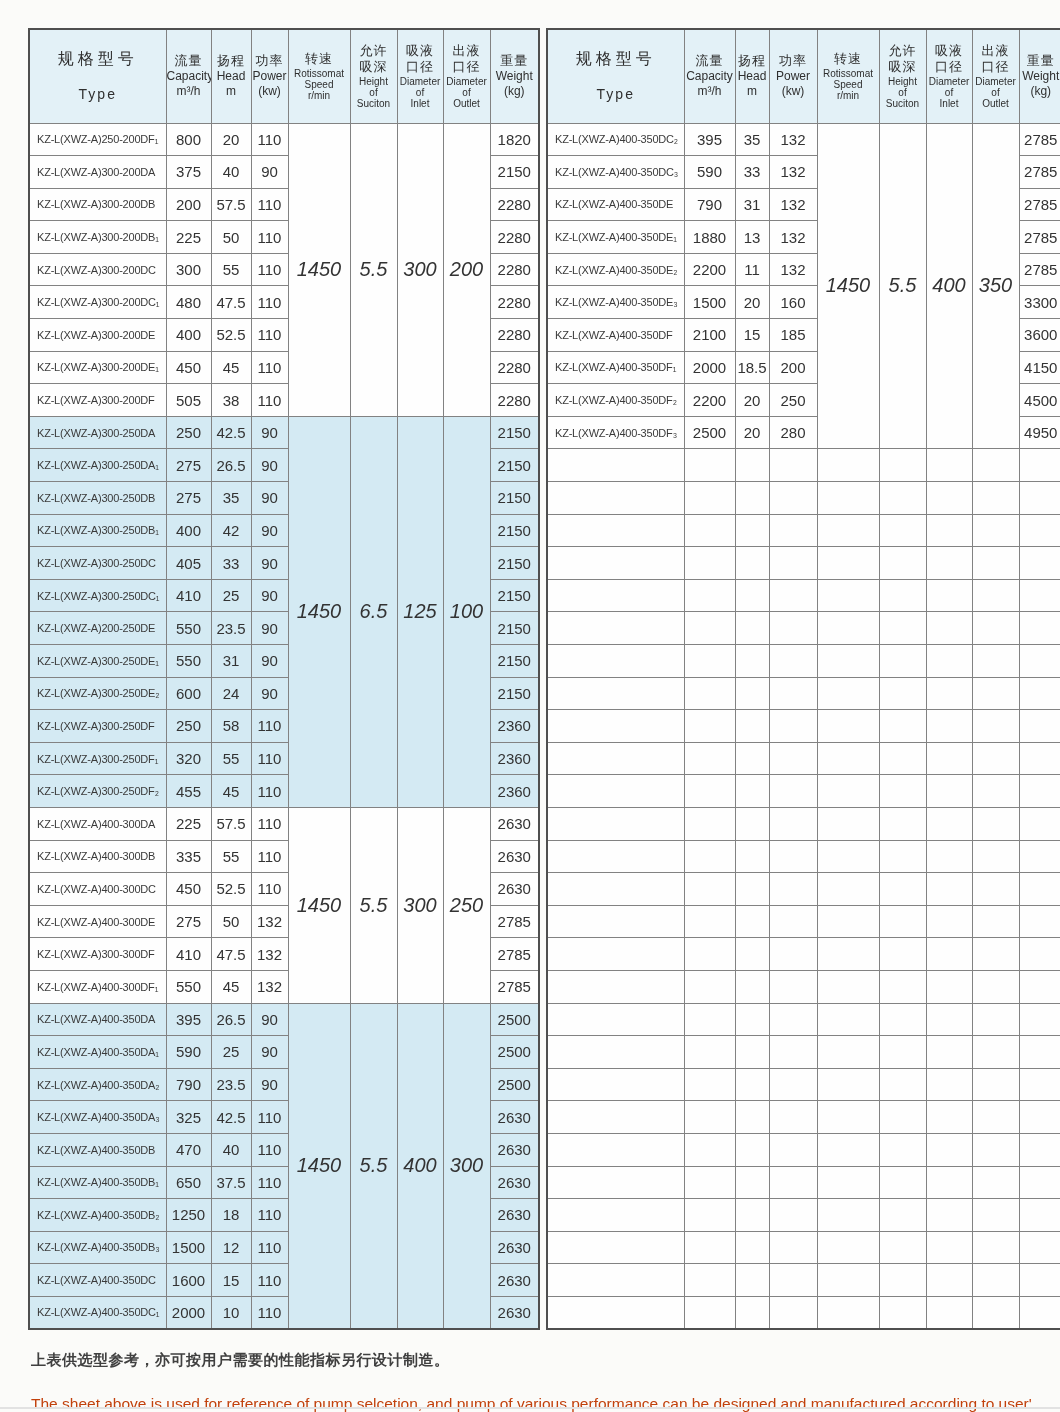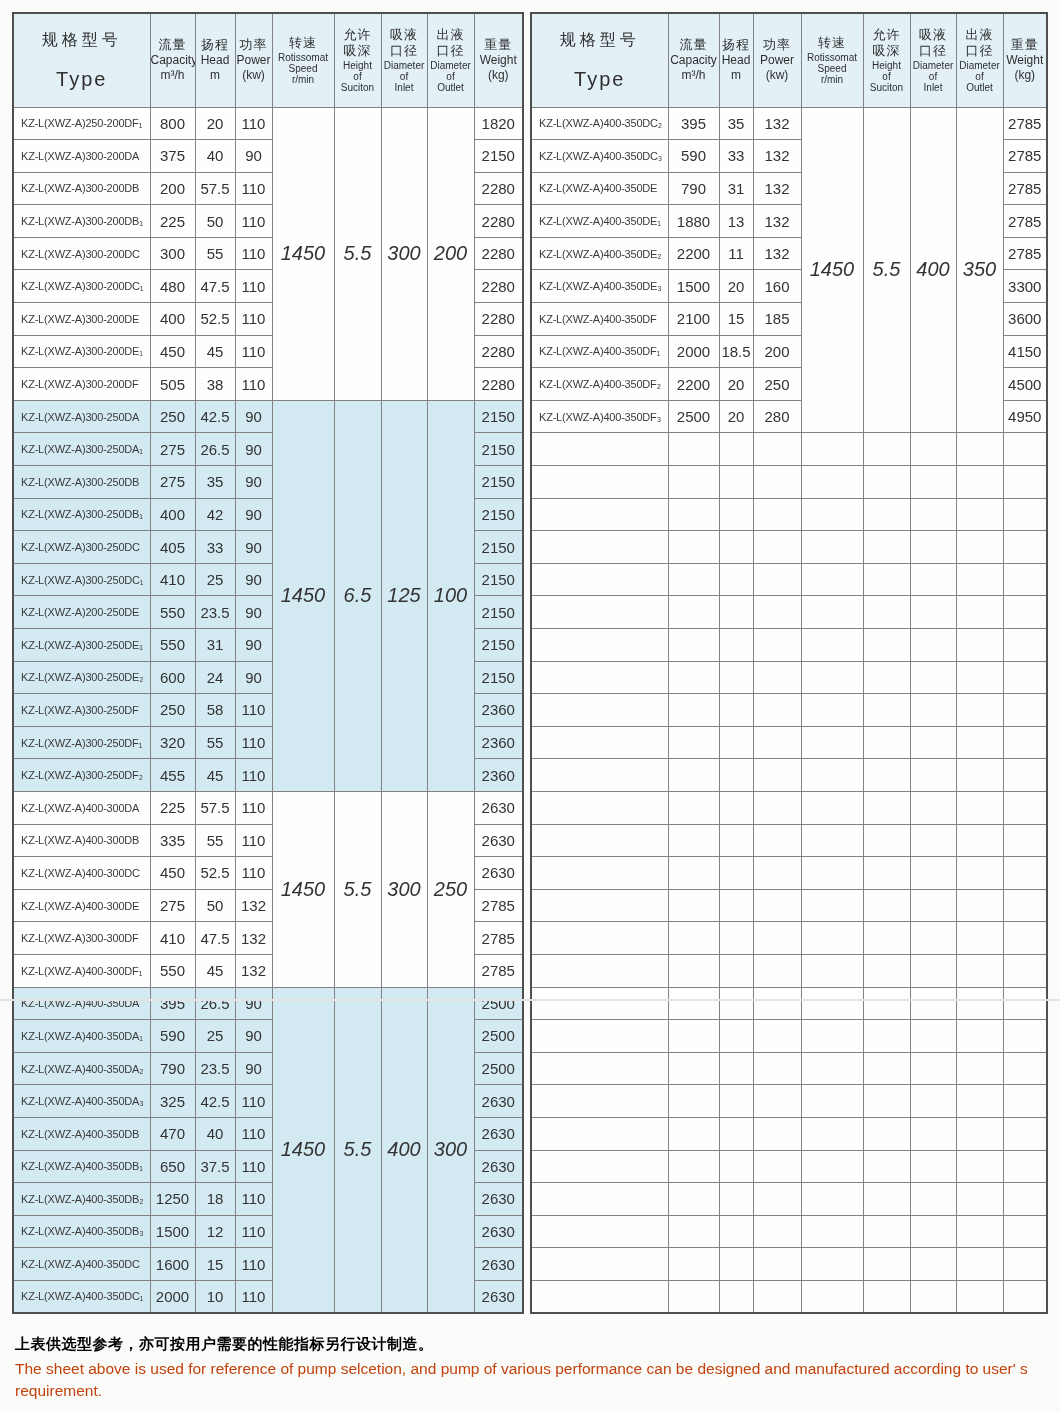--- a/index.html
+++ b/index.html
@@ -3,21 +3,21 @@
 <meta charset="utf-8">
 <style>
   * { margin:0; padding:0; box-sizing:border-box; }
   html,body { width:1060px; height:1412px; }
   body {
     background:#fbfbf9;
     font-family:"Liberation Sans", sans-serif;
     color:#3b3b3b;
     position:relative;
   }
-  .page { position:relative; width:1060px; height:1004px; padding:12px; }
+  .page { position:relative; width:1060px; height:1412px; padding:28px; }
   .tables { display:flex; gap:6px; align-items:flex-start; }
 
   table.spec {
     border-collapse:collapse;
     table-layout:fixed;
     border:2px solid #4f4f4f;
     background:#fefefe;
   }
   table.spec th, table.spec td {
     border:1px solid #828282;
@@ -28,44 +28,44 @@
   tbody tr.blue td { background:#d4eaf3; }
   tbody tr.white td { background:#fefefe; }
 
   th { font-weight:normal; vertical-align:middle; text-align:center; color:#2f2f2f; }
   th .cn { font-size:13px; line-height:1.25; letter-spacing:1px; }
   th .en { font-size:10px; line-height:1.12; letter-spacing:0; }
   .hdr th:nth-child(2) .en, .hdr th:nth-child(3) .en, .hdr th:nth-child(4) .en,
   .hdr th:nth-child(9) .en { font-size:12px; line-height:1.3; }
   th.h-type { }
   th.h-type .cn { font-size:16px; letter-spacing:4px; padding-bottom:18px; }
-  th.h-type .en { font-size:20px; letter-spacing:2px; }
+  th.h-type .en { font-size:14px; letter-spacing:2px; }
 
   td.c-type {
     font-size:11px;
     text-align:left;
     padding-left:7px;
     white-space:nowrap;
     letter-spacing:-0.2px;
     color:#3a3a3a;
   }
   td.c-num {
     font-size:15px;
     text-align:center;
     color:#333;
   }
   td.c-shared { font-size:20px;font-style:italic; }
 
   .notes { margin-top:21px; padding-left:3px; }
   .note-cn {
     font-size:15px;
     font-weight:bold;
-    color:#000000;
+    color:#404040;
     letter-spacing:0.5px;
-    margin-bottom:4px;
+    margin-bottom:23px;
   }
   .note-en {
     font-size:15.5px;
     color:#c2410c;
     line-height:1.42;
     max-width:1030px;
   }
   .bottom-divider {
     position:absolute;
     left:0; bottom:3px;

